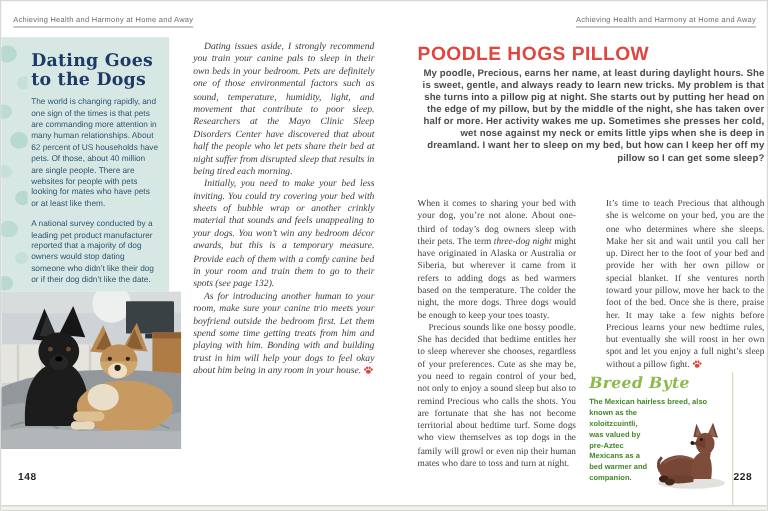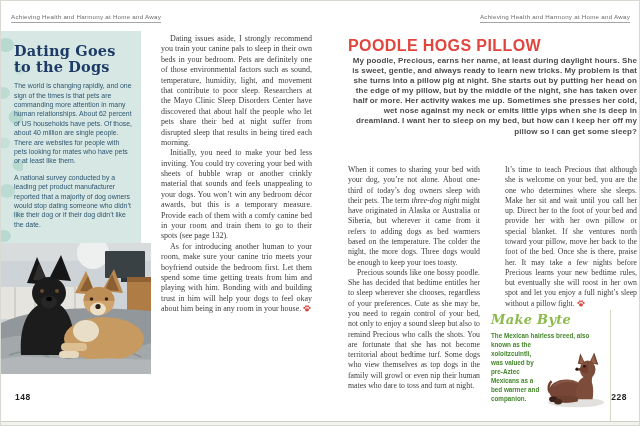--- a/index.html
+++ b/index.html
@@ -9,29 +9,29 @@
 
   
   .header { position:absolute; top:12px; font:400 6.2px/1.2 "Liberation Sans",sans-serif;
             color:#6b6b6b; letter-spacing:.25px; padding-bottom:2px;
             border-bottom:1px solid #a5a5a5; white-space:nowrap; }
   .header.hl { left:10px; } .header.hr { right:9px; }
 
   
   .sidebar { position:absolute; left:0; top:30px; width:140px; height:212px; background:#d7e8e4; }
   .sidebar-pattern { position:absolute; left:0; top:0; width:22px; height:212px; }
-  .sidebar-inner { position:absolute; left:13px; top:12px; right:9px; }
+  .sidebar-inner { position:absolute; left:25px; top:12px; right:9px; }
   .sidebar-title { font:700 14.5px/1.08 "DejaVu Serif",serif; color:#1d3b66; letter-spacing:.2px; }
   .sidebar-inner p { margin-top:7px; font:400 6.9px/1.36 "Liberation Sans",sans-serif; color:#2d5571; }
 
   .dogs-photo { position:absolute; left:0; top:242px; width:150px; height:131px; }
 
   
   .serif p { font:400 8px/1.3 "Liberation Serif",serif; color:#3d3b3a; text-align:justify; }
-  .serif p.indent { text-indent:9px; }
+  .serif p.indent { text-indent:9px;font-style:italic; }
   .col-mid { position:absolute; left:160px; top:33px; width:151px; }
 
   
   .rp-title { position:absolute; left:347px; top:37px; font:800 16px/1 "Liberation Sans",sans-serif;
               color:#e0463e; letter-spacing:.4px;text-align:center; }
   .rp-intro { position:absolute; left:347px; top:55px; width:289px;
               font:700 8px/1.26 "Liberation Sans",sans-serif; color:#4d4c4c; letter-spacing:.1px;text-align:right; }
   .rp-cols { position:absolute; left:347px; top:164px; width:289px; display:flex; gap:25px; }
   .rp-cols .col { flex:1; min-width:0; }
   .rp-cols p { font:400 7.8px/1.32 "Liberation Serif",serif; color:#3d3b3a; text-align:justify; }
@@ -154,21 +154,21 @@
               <ellipse cx="3" cy="7.5" rx="2.3" ry="2.8"></ellipse>
               <ellipse cx="7.3" cy="3.8" rx="2.3" ry="2.9"></ellipse>
               <ellipse cx="12.7" cy="3.8" rx="2.3" ry="2.9"></ellipse>
               <ellipse cx="17" cy="7.5" rx="2.3" ry="2.8"></ellipse>
             </g>
           </svg></p>
     </div>
   </div>
 
   <div class="breed-byte">
-    <div class="bb-title">Make Byte</div>
+    <div class="bb-title">Breed Byte</div>
     <div class="bb-body">
       <div class="bb-spacer"></div>
       <svg class="xolo" viewBox="0 0 78 70" preserveAspectRatio="xMidYMax meet">
         <ellipse cx="38" cy="62" rx="34" ry="6" fill="#e3e1de"></ellipse>
         <path d="M6,50 q-4,-8 2,-14" stroke="#6e4030" stroke-width="3" fill="none"></path>
         <ellipse cx="26" cy="48" rx="21" ry="14" fill="#774636"></ellipse>
         <path d="M38,58 C36,40 42,32 50,30 C58,32 60,44 58,58 Z" fill="#7d4c3a"></path>
         <path d="M44,40 L50,26 L58,28 L56,44 Z" fill="#7d4c3a"></path>
         <polygon points="43,2 50,17 40,15" fill="#6e4030"></polygon>
         <polygon points="60,1 65,16 54,14" fill="#6e4030"></polygon>

